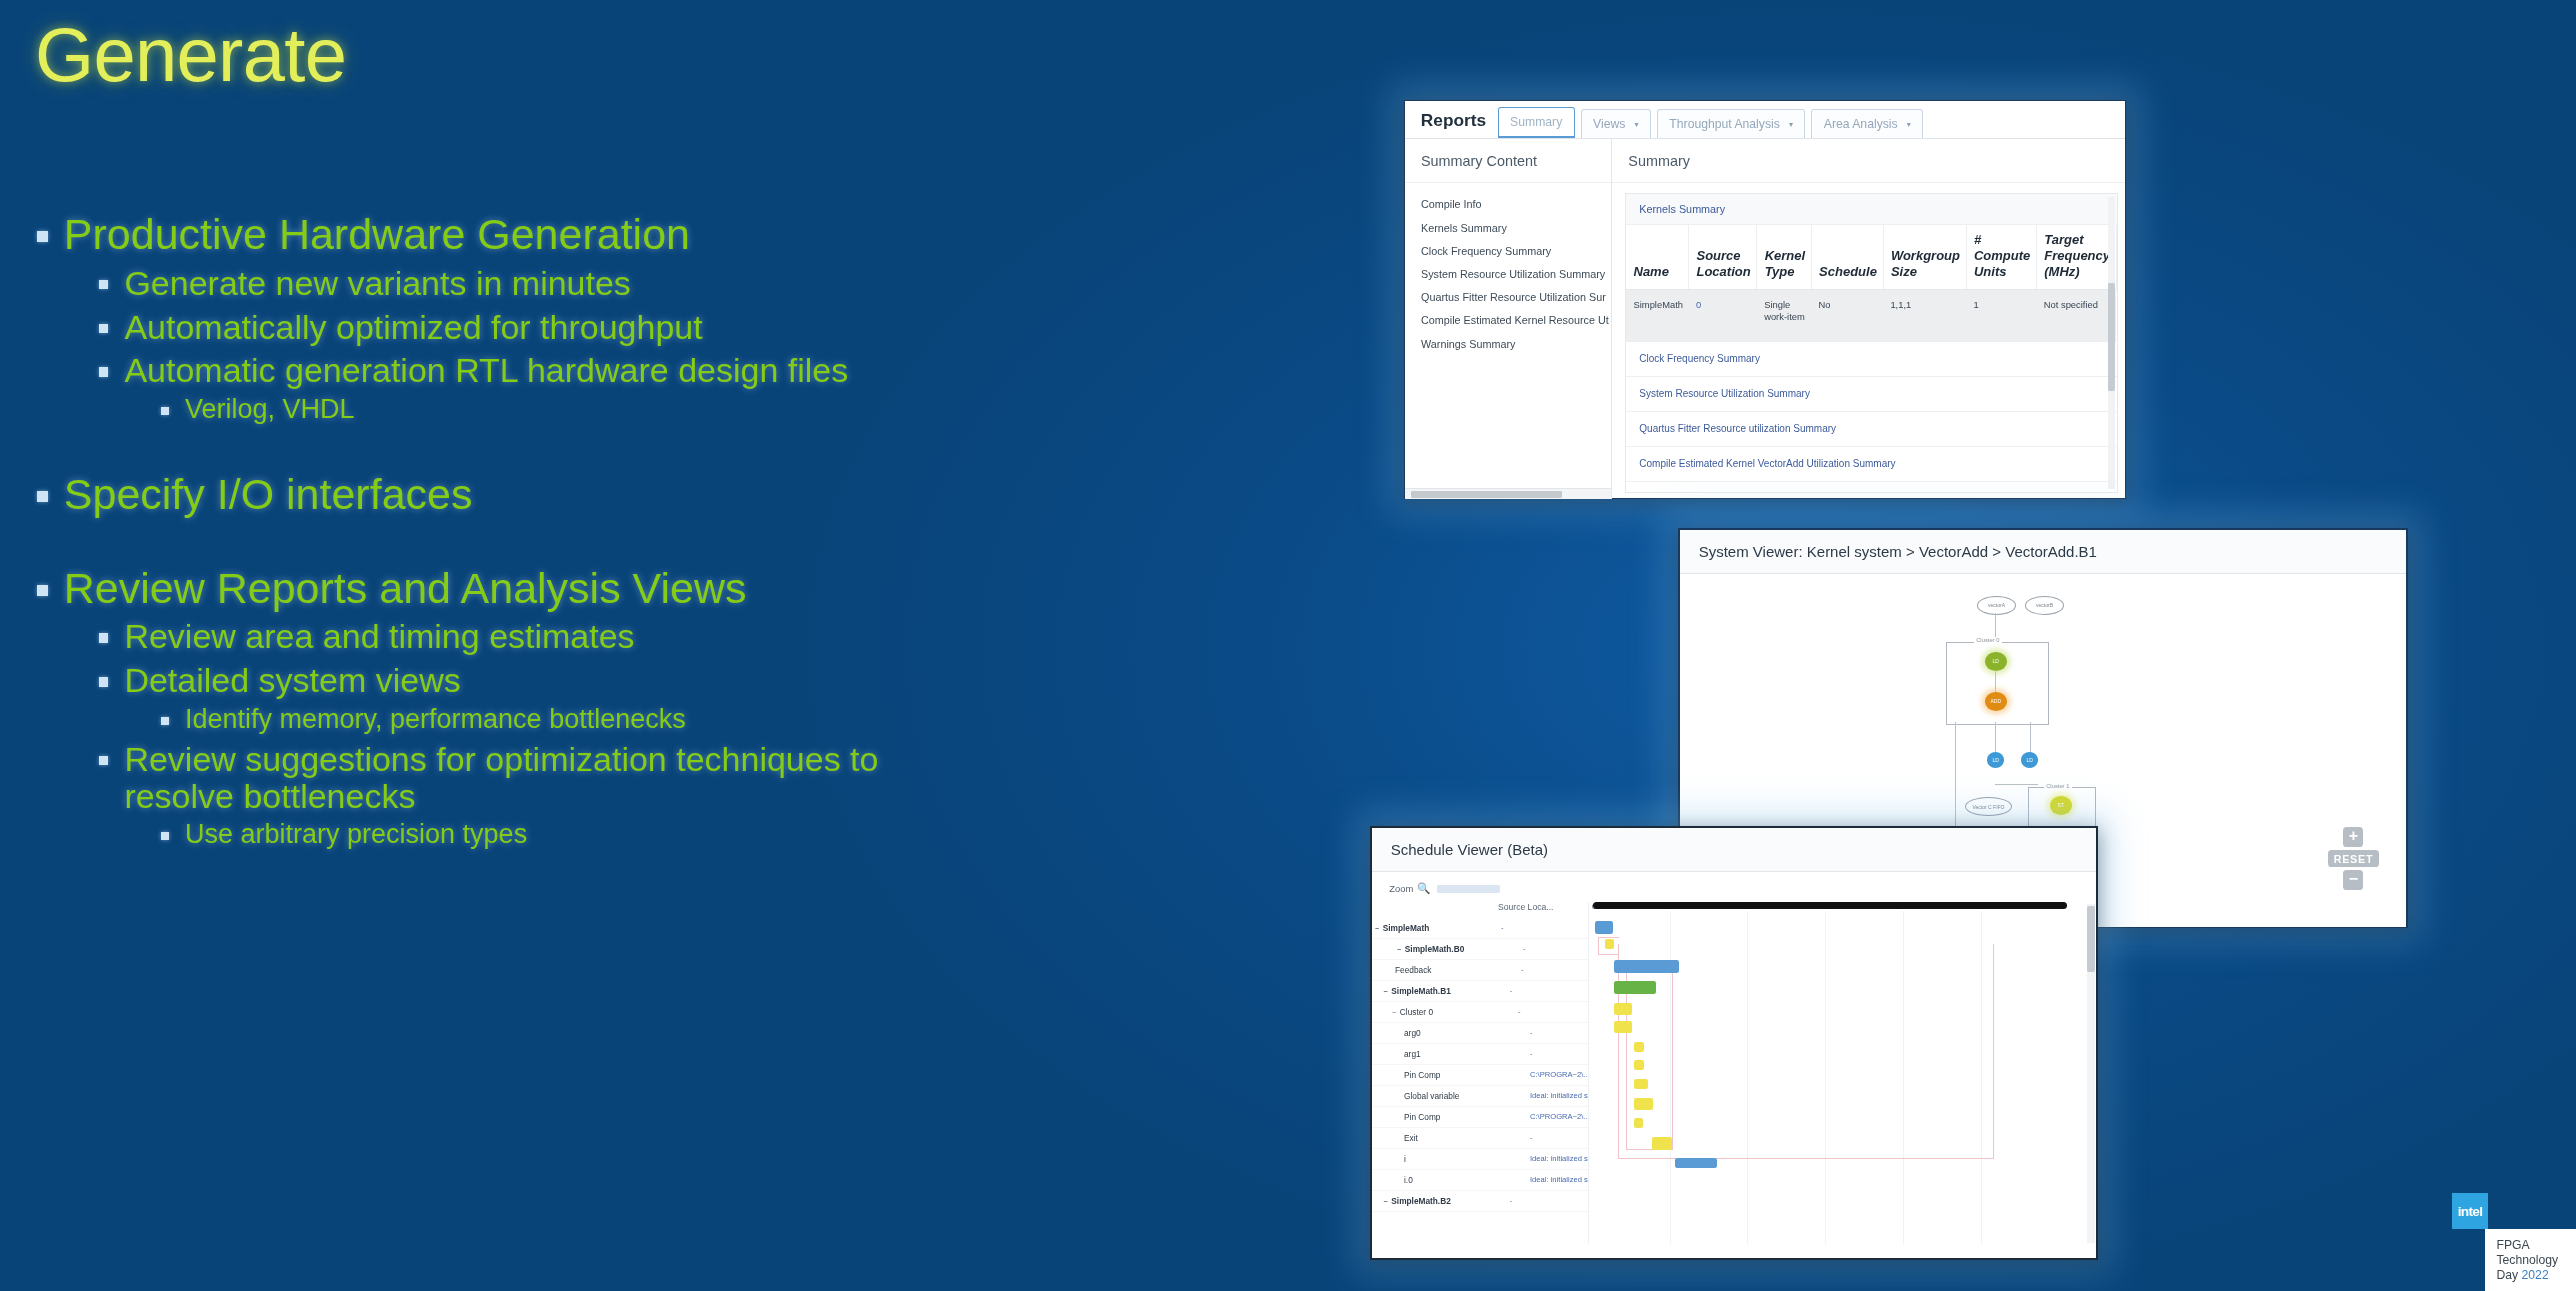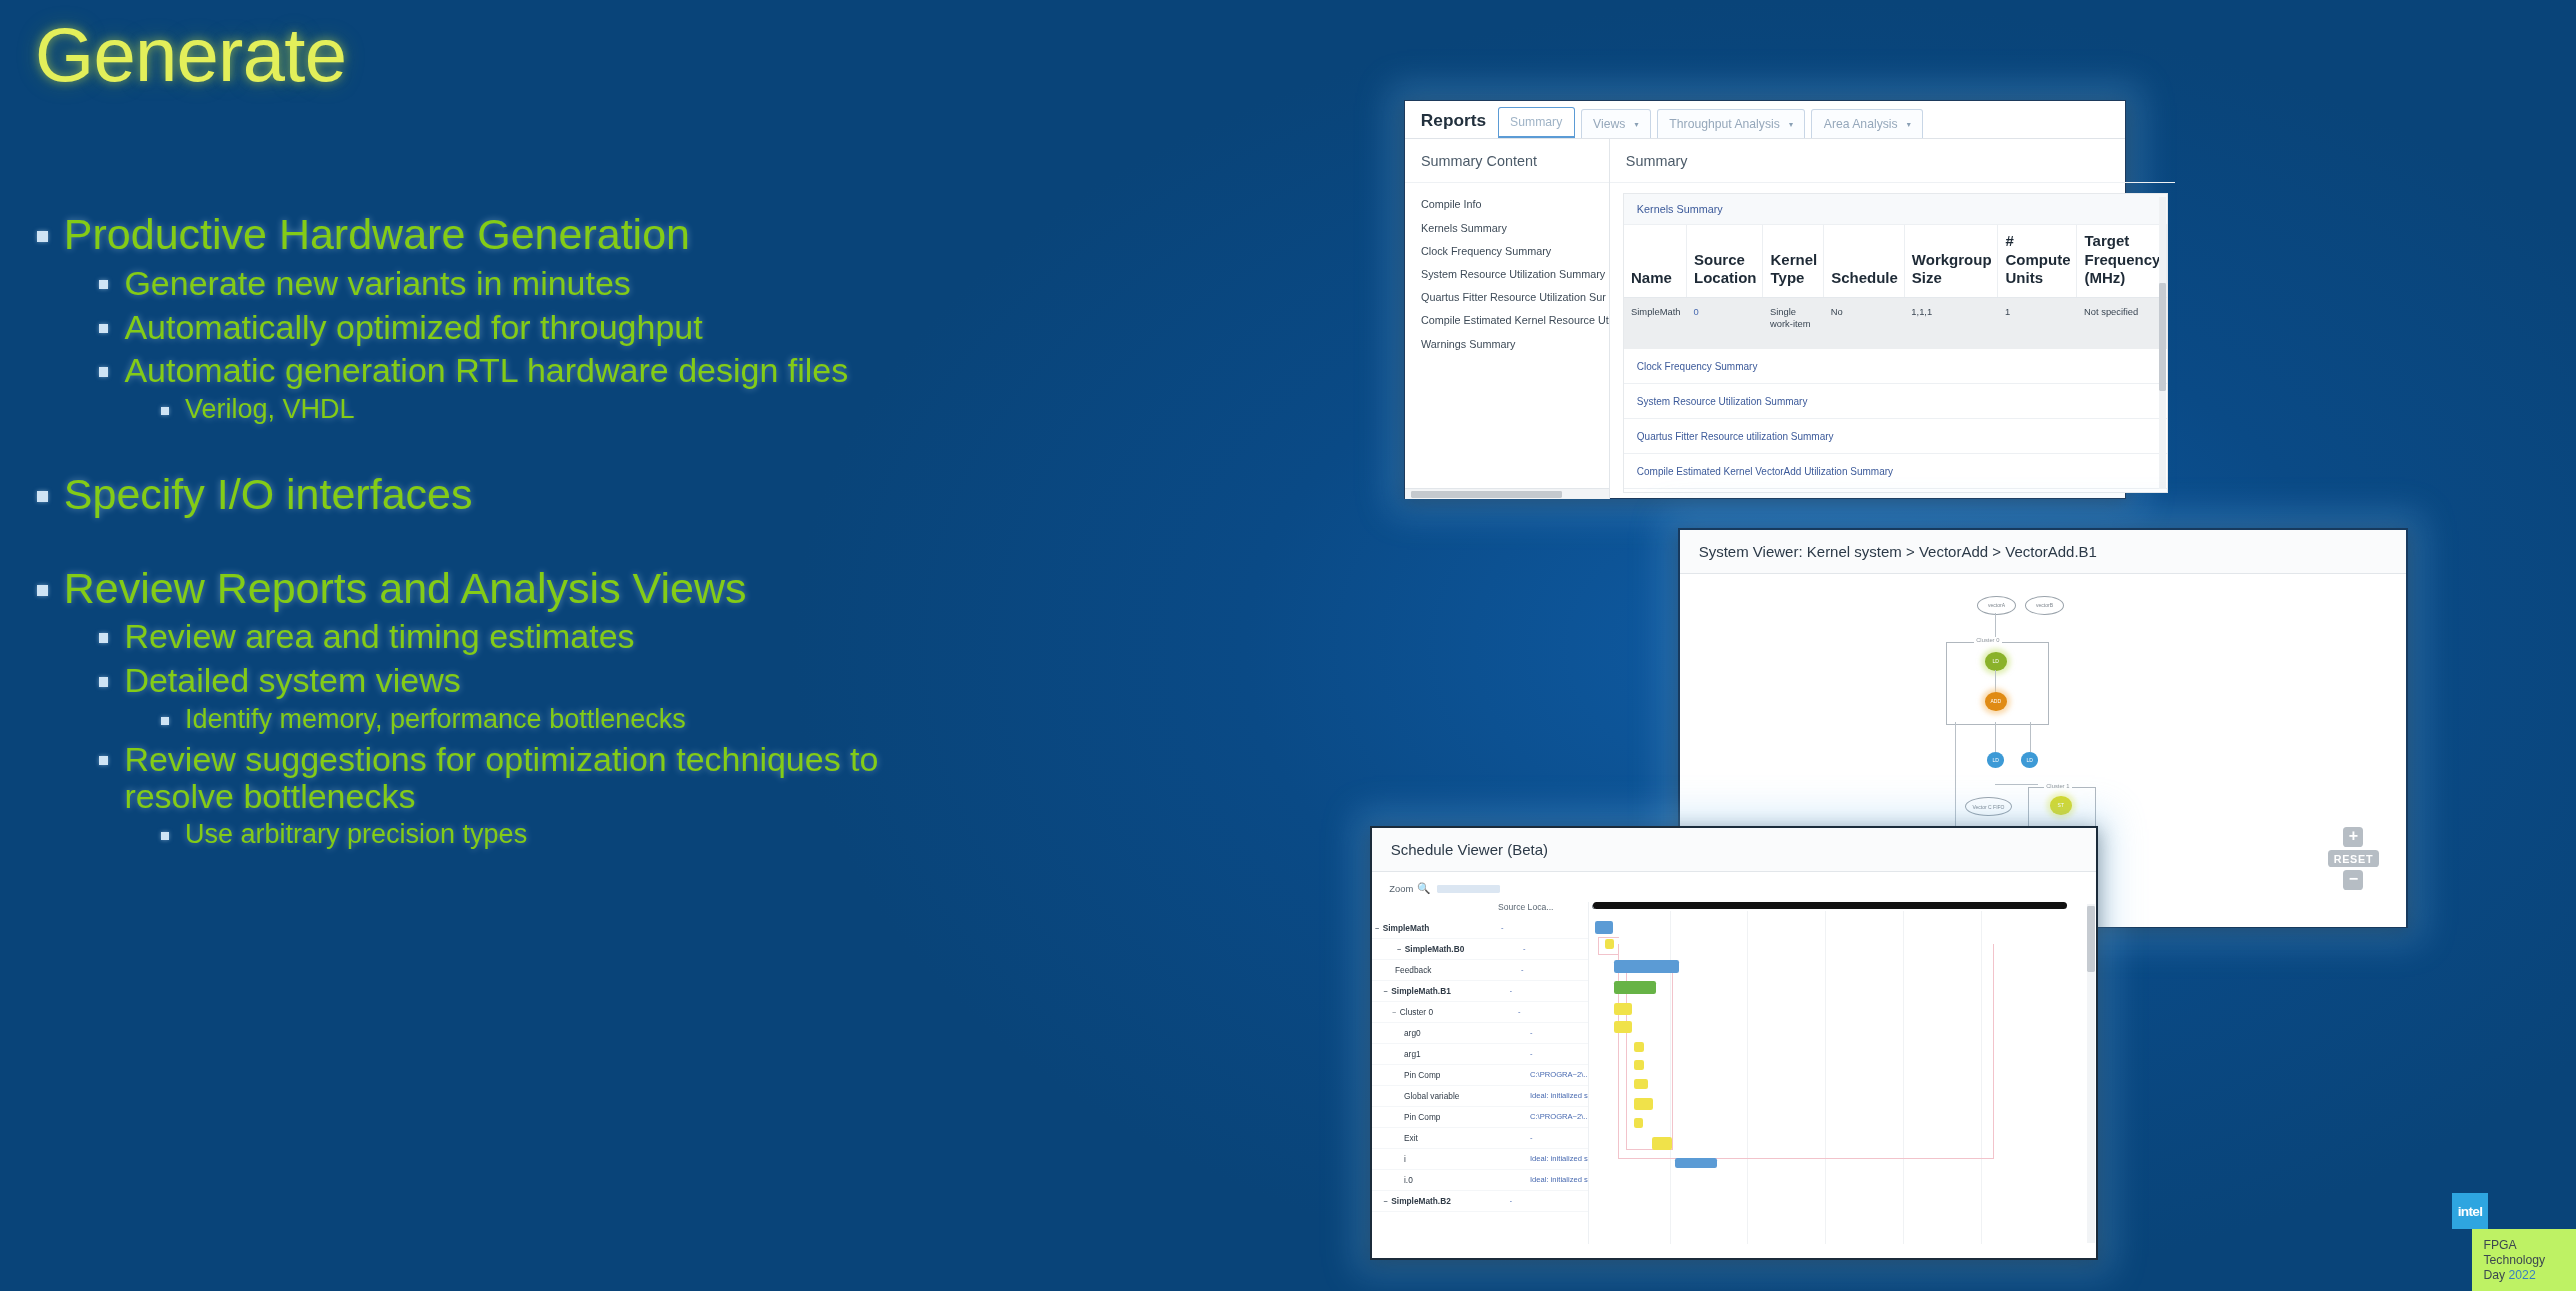--- a/index.html
+++ b/index.html
@@ -52,22 +52,22 @@
   .rep-side-item{font-size:10.8px;color:#3d4a57;line-height:2.15;white-space:nowrap;overflow:hidden;text-overflow:clip;}
   .rep-hscroll{height:10px;background:#f2f4f6;border-top:0.7px solid #e2e6ea;position:relative;}
   .rep-hscroll i{position:absolute;left:5.8px;top:2.2px;width:151px;height:6.5px;background:#c4c9ce;border-radius:1.4px;display:block;}
 
   .rep-main{flex:1;display:flex;flex-direction:column;}
   .rep-main-hd{font-size:14.4px;color:#4b5a68;padding:14.4px 0 13px 16px;border-bottom:0.7px solid #eef1f4;}
   .rep-scrollwrap{flex:1;margin:10px 7.2px 5.8px 13px;border:0.7px solid #e6e9ec;position:relative;overflow:hidden;background:#fff;}
   .sect-link{font-size:10.8px;color:#3c5a9a;padding:8.6px 0 8.6px 13px;background:#f7f9fb;border-bottom:0.7px solid #edf0f3;}
   .sect-row{font-size:10px;color:#3c5a9a;padding:11.5px 0 11.5px 13px;border-bottom:0.7px solid #edf0f3;background:#fff;}
   .ktable{width:100%;border-collapse:collapse;}
-  .ktable th{font-size:15px;font-weight:700;color:#1e2a36;text-align:left;vertical-align:bottom;
-             padding:7.2px 5.8px 8.6px 7.2px;border-right:0.7px solid #eceff2;border-bottom:0.7px solid #e4e8ec;line-height:1.25;}
+  .ktable th{font-size:13px;font-weight:700;color:#1e2a36;text-align:left;vertical-align:bottom;
+             padding:7.2px 5.8px 8.6px 7.2px;border-right:0.7px solid #eceff2;border-bottom:0.7px solid #e4e8ec;line-height:1.25;font-style:italic;}
   .ktable td{font-size:9.4px;color:#3a4653;vertical-align:top;padding:8.6px 5.8px 18.7px 7.2px;background:#eceef0;line-height:1.3;}
   .ktable td.lnk{color:#4769b0;}
   .vscroll{position:absolute;right:1.4px;top:2.9px;width:7.2px;bottom:2.9px;background:#f0f2f4;}
   .vscroll i{position:absolute;left:0;top:86px;width:7.2px;height:108px;background:#c6cbd1;border-radius:1.4px;display:block;}
 
   
   #system-viewer-window{left:1678px;top:528px;width:726px;height:396px;border:2.9px solid #173a5e;}
   .sv-hd{font-size:15px;color:#2c3a48;padding:13px 0 13px 18.7px;border-bottom:0.7px solid #e2e6ea;background:#fafbfc;}
   .sv-canvas{position:relative;height:calc(100% - 43px);background:#fff;}
   .sv-zoom{position:absolute;right:27px;bottom:33px;text-align:center;}
@@ -111,21 +111,21 @@
   .bar.yellow{background:#f0e24a;}
   .pink-path{position:absolute;border:1.1px solid #f2c3cb;}
   .sch-vscroll{position:absolute;right:1.4px;top:1.4px;bottom:1.4px;width:8px;background:#f2f4f6;}
   .sch-vscroll i{position:absolute;left:0;top:2.9px;width:8px;height:66px;background:#c6cbd1;border-radius:1.4px;display:block;}
 
   
   #footer-logo{position:absolute;right:0;bottom:0;}
   .intel-mark{position:absolute;right:88px;bottom:63px;width:36px;height:36px;background:#2ea5e0;
               color:#fff;font-size:13.7px;font-weight:700;letter-spacing:-0.7px;
               display:flex;align-items:center;justify-content:center;}
-  .fpga-card{position:absolute;right:0;bottom:0;width:104px;height:63px;background:#bef264;
+  .fpga-card{position:absolute;right:0;bottom:0;width:91px;height:63px;background:#ffffff;
              padding:8.6px 7.2px 0 11.5px;box-sizing:border-box;}
   .fpga-card div{font-size:12.2px;line-height:1.25;color:#3c4750;}
   .fpga-card .yr{color:#3a7fc1;}
 </style>
 </head>
 <body>
 
 <div class="slide-title">Generate</div>
 
 <div class="bullets">

